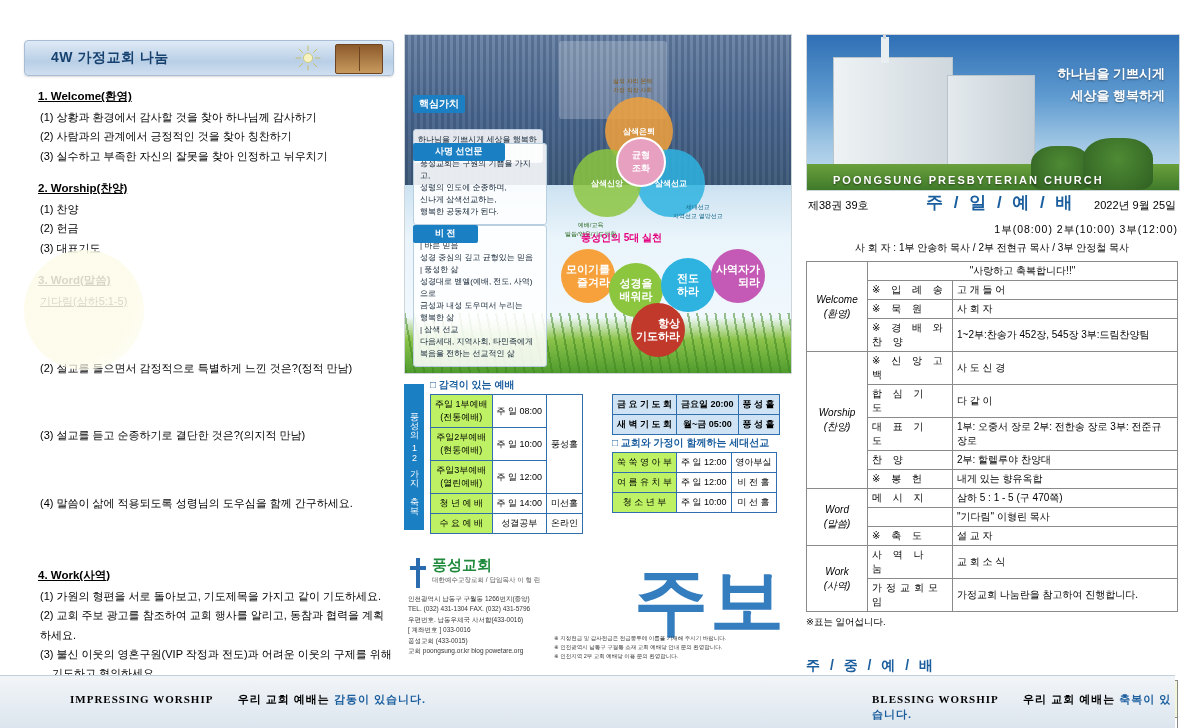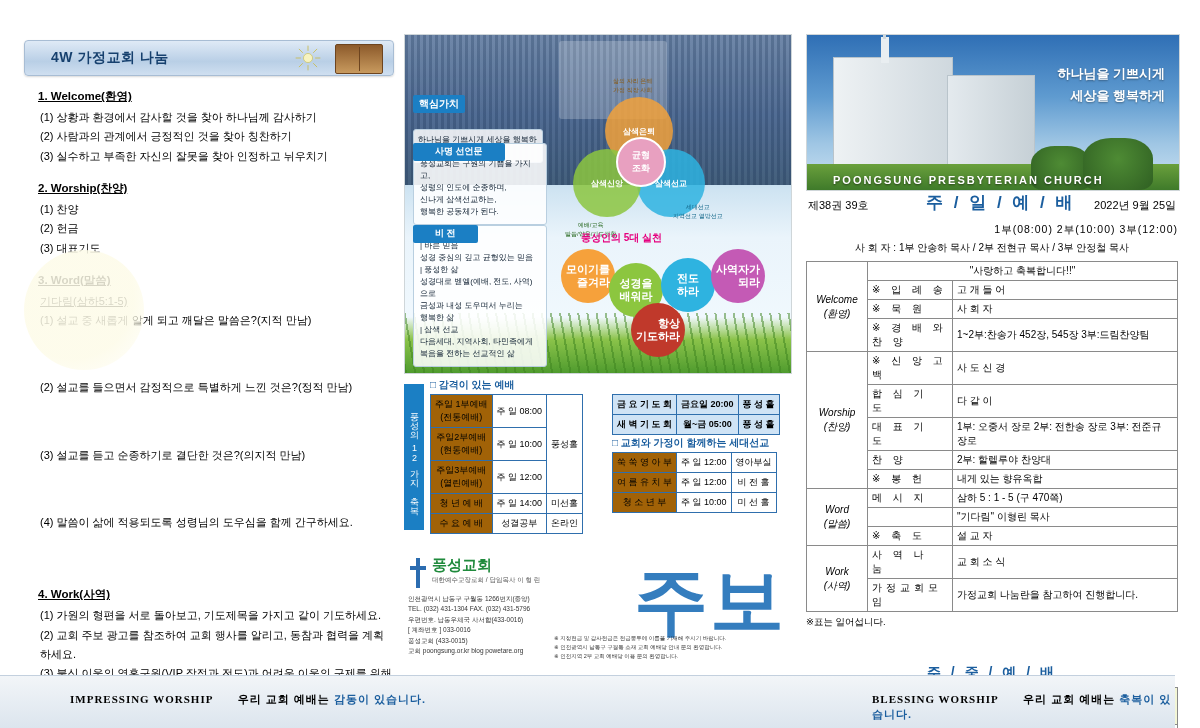--- a/index.html
+++ b/index.html
@@ -74,21 +74,21 @@
     color:#fff;font-size:11px;font-weight:bold;text-align:right;line-height:1.2;}
   .five-title{position:absolute;font-size:10px;font-weight:bold;color:#e5007f;}
 
   
   .worship-tab{position:absolute;left:404px;top:378px;width:386px;height:160px;}
   .vtab{position:absolute;left:0;top:6px;width:20px;height:146px;background:#1b7fc4;color:#fff;
     writing-mode:vertical-rl;text-orientation:upright;font-size:9px;display:flex;align-items:center;justify-content:center;}
   .tbl{border-collapse:collapse;font-size:9px;}
   .tbl td{border:1px solid #2f6fad;padding:3px 4px;text-align:center;background:#fff;white-space:nowrap;}
   .tbl td.hd{background:#cfe3f5;font-weight:bold;margin-top:12px;}
-  .tbl td.lbl{background:#a16207;}
+  .tbl td.lbl{background:#bef264;}
   .sec-h{position:absolute;font-size:10px;font-weight:bold;color:#1b5e9e;}
 
   
   .logo-area{position:absolute;left:404px;top:552px;width:386px;height:110px;}
   .cross{position:absolute;left:6px;top:6px;width:16px;height:30px;}
   .cross:before{content:"";position:absolute;left:6px;top:0;width:4px;height:30px;background:#2b6cb0;}
   .cross:after{content:"";position:absolute;left:0;top:8px;width:16px;height:4px;background:#2b6cb0;}
   .logo-text{position:absolute;left:28px;top:4px;font-size:15px;font-weight:bold;color:#1f8a3c;}
   .logo-sub{position:absolute;left:28px;top:24px;font-size:6.5px;color:#555;}
   .addr{position:absolute;left:4px;top:42px;font-size:6.5px;line-height:1.6;color:#333;}
@@ -116,21 +116,21 @@
   .svc-pastors{text-align:center;font-size:10px;margin-top:4px;}
 
   .order{width:372px;border-collapse:collapse;margin-top:6px;font-size:10px;}
   .order td{border:1px solid #8a8a8a;padding:2px 4px;vertical-align:middle;}
   .order td.cat{width:52px;text-align:center;background:#fff;font-style:italic;font-size:10px;line-height:1.4;}
   .order td.itm{width:76px;letter-spacing:4px;}
   .order td.val{}
   .order td.center{text-align:center;}
   .note{font-size:9.5px;margin-top:4px;}
 
-  .mid-title{text-align:center;font-size:14px;font-weight:bold;color:#1b5e9e;letter-spacing:3px;margin-top:35px;}
+  .mid-title{font-size:14px;font-weight:bold;color:#1b5e9e;letter-spacing:3px;margin-top:28px;}
   .wk{width:372px;border-collapse:collapse;margin-top:5px;font-size:10px;}
   .wk td{border:1px solid #8a8a8a;padding:4px 3px;text-align:center;}
   .wk td.hd{background:#f3f6d6;font-weight:bold;}
 
   
   .bottombar{position:absolute;left:0;bottom:0;width:1175px;height:52px;
     background:linear-gradient(to bottom,#f2f5f8,#dce5ee);border-top:1px solid #c3d0de;font-weight:bold;}
   .bb-l{position:absolute;left:70px;top:16px;font-size:11px;letter-spacing:1px;}
   .bb-l b{font-family:"Liberation Serif",serif;}
   .bb-r{position:absolute;left:872px;top:16px;font-size:11px;letter-spacing:1px;}
@@ -170,21 +170,20 @@
       <div class="item">(2) 사람과의 관계에서 긍정적인 것을 찾아 칭찬하기</div>
       <div class="item">(3) 실수하고 부족한 자신의 잘못을 찾아 인정하고 뉘우치기</div>
 
       <div class="sect-title">2. Worship(찬양)</div>
       <div class="item">(1) 찬양</div>
       <div class="item">(2) 헌금</div>
       <div class="item">(3) 대표기도</div>
 
       <div class="sect-title">3. Word(말씀)</div>
       <div class="item sub-underline">기다림(삼하5:1-5)</div>
-      <div class="item">(1) 설교 중 새롭게 알게 되고 깨달은 말씀은?(지적 만남)</div>
       <div class="gap-lg"></div>
       <div class="item">(2) 설교를 들으면서 감정적으로 특별하게 느낀 것은?(정적 만남)</div>
       <div class="gap-lg"></div>
       <div class="item">(3) 설교를 듣고 순종하기로 결단한 것은?(의지적 만남)</div>
       <div class="gap-lg"></div>
       <div class="item">(4) 말씀이 삶에 적용되도록 성령님의 도우심을 함께 간구하세요.</div>
       <div class="gap-md"></div>
 
       <div class="sect-title">4. Work(사역)</div>
       <div class="item">(1) 가원의 형편을 서로 돌아보고, 기도제목을 가지고 같이 기도하세요.</div>

